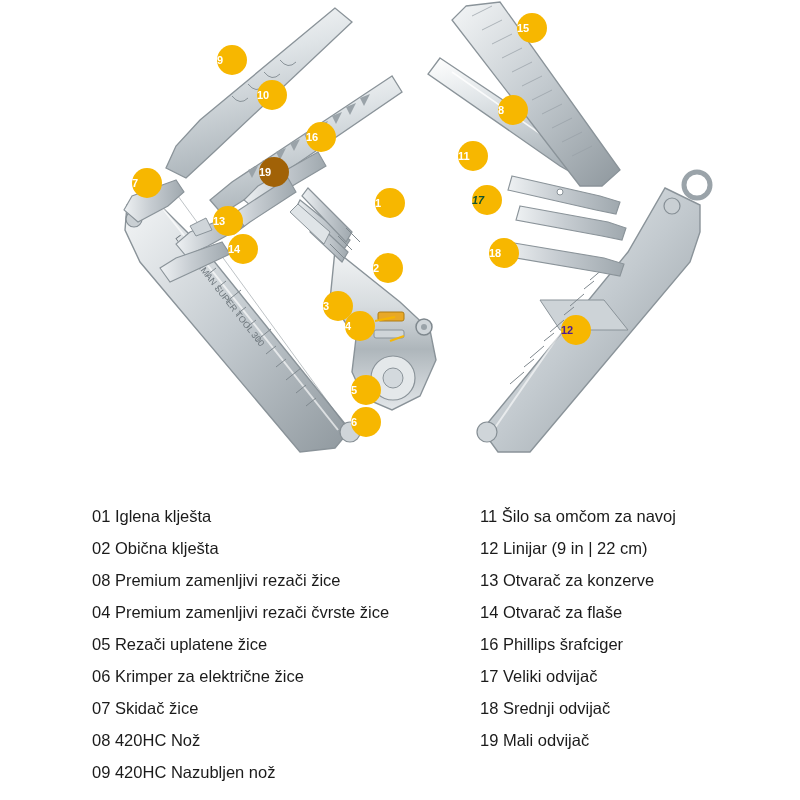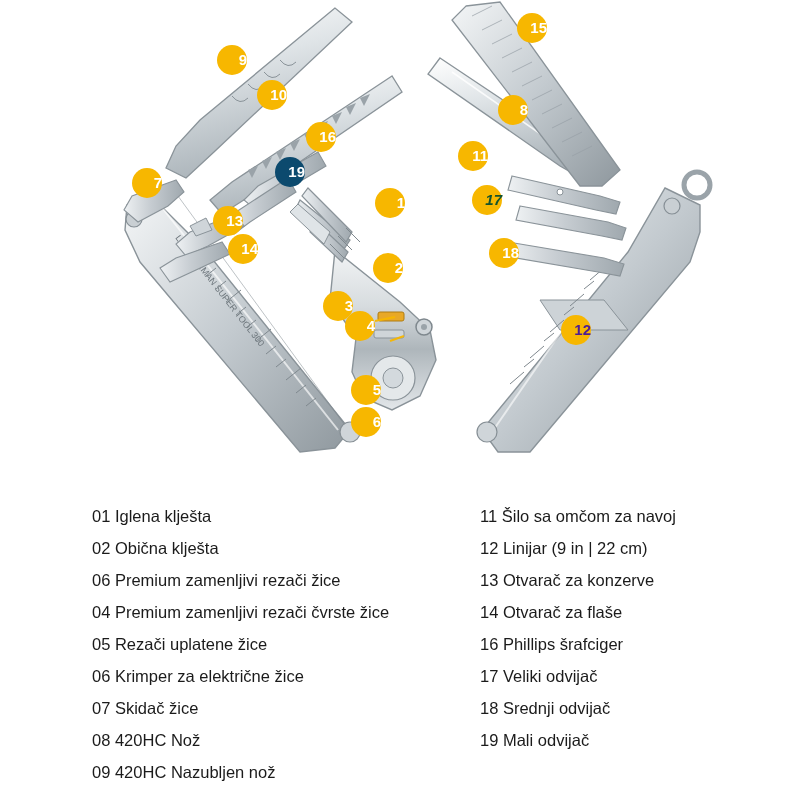--- a/index.html
+++ b/index.html
@@ -35,24 +35,24 @@
   }
 
   
   .callout {
     position: absolute;
     width: 30px;
     height: 30px;
     border-radius: 50%;
     background: #f7b700;
     color: #ffffff;
-    font-size: 15px;
+    font-size: 11px;
     font-weight: bold;
     line-height: 30px;
-    text-align: right;
+    text-align: left;
     font-family: "Liberation Sans", sans-serif;
     box-sizing: border-box;
     user-select: none;
   }
 
   
   #legend {
     position: absolute;
     left: 0;
     top: 500px;
@@ -278,29 +278,29 @@
         <div class="callout" style="left: 217px; top: 45px; background: rgb(247, 183, 0); color: rgb(255, 255, 255);">9</div>
         <div class="callout" style="left: 257px; top: 80px; background: rgb(247, 183, 0); color: rgb(255, 255, 255);">10</div>
         <div class="callout" style="left: 458px; top: 141px; background: rgb(247, 183, 0); color: rgb(255, 255, 255);">11</div>
         <div class="callout" style="left: 561px; top: 315px; background: rgb(247, 183, 0); color: #4c1d95;">12</div>
         <div class="callout" style="left: 213px; top: 206px; background: rgb(247, 183, 0); color: rgb(255, 255, 255);">13</div>
         <div class="callout" style="left: 228px; top: 234px; background: rgb(247, 183, 0); color: rgb(255, 255, 255);">14</div>
         <div class="callout" style="left: 517px; top: 13px; background: rgb(247, 183, 0); color: rgb(255, 255, 255);">15</div>
         <div class="callout" style="left: 306px; top: 122px; background: rgb(247, 183, 0); color: rgb(255, 255, 255);">16</div>
         <div class="callout" style="left: 472px; top: 185px; background: rgb(247, 183, 0); color: #14532d; font-style: italic;">17</div>
         <div class="callout" style="left: 461px; top: 238px; background: rgb(247, 183, 0); color: rgb(255, 255, 255); margin-left: 28px;">18</div>
-        <div class="callout" style="left: 259px; top: 157px; background: #0c4a6e; color: rgb(255, 255, 255); margin-left: 16px;">19</div>
+        <div class="callout" style="left: 259px; top: 157px; background: #a16207; color: rgb(255, 255, 255);">19</div>
       </div>
   </div>
 
   <div id="legend">
     <div class="legend-col" id="legend-col-left">
         <div class="legend-item">01 Iglena klješta</div>
         <div class="legend-item">02 Obična klješta</div>
-        <div class="legend-item">06 Premium zamenljivi rezači žice</div>
+        <div class="legend-item">08 Premium zamenljivi rezači žice</div>
         <div class="legend-item">04 Premium zamenljivi rezači čvrste žice</div>
         <div class="legend-item">05 Rezači uplatene žice</div>
         <div class="legend-item">06 Krimper za električne žice</div>
         <div class="legend-item">07 Skidač žice</div>
         <div class="legend-item">08 420HC Nož</div>
         <div class="legend-item">09 420HC Nazubljen nož</div>
       </div>
     <div class="legend-col" id="legend-col-right">
         <div class="legend-item">11 Šilo sa omčom za navoj</div>
         <div class="legend-item">12 Linijar (9 in | 22 cm)</div>

